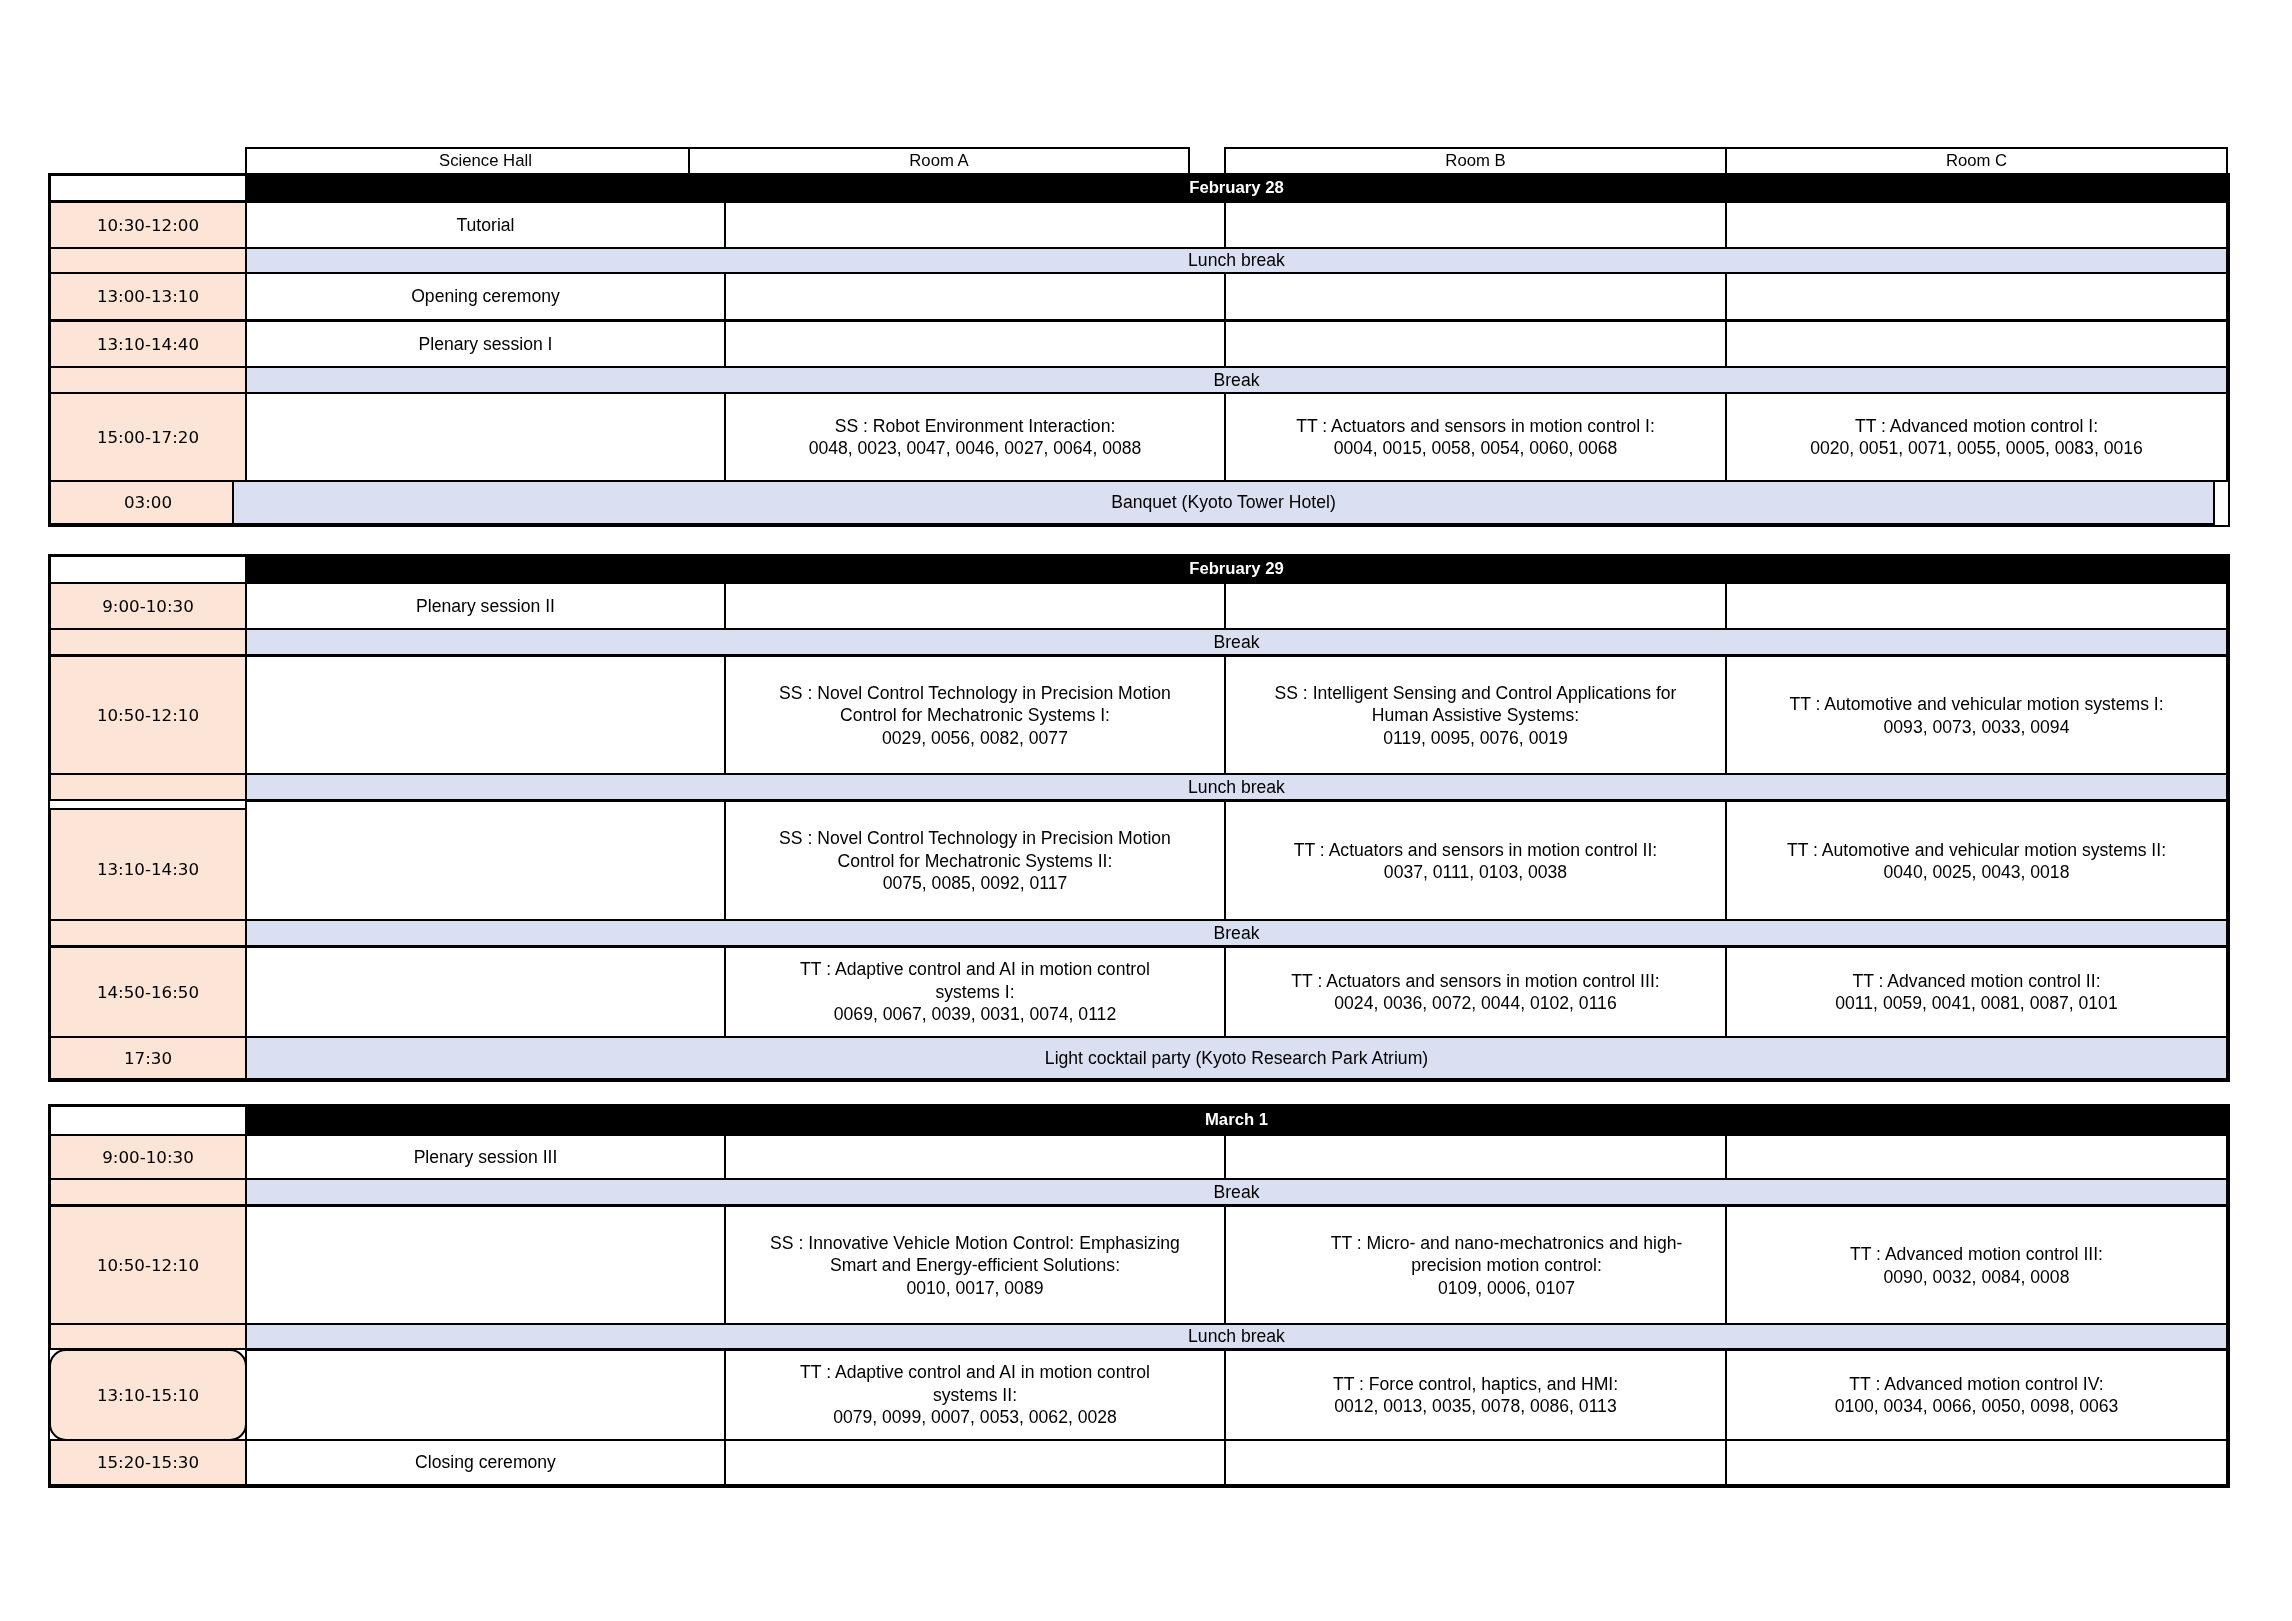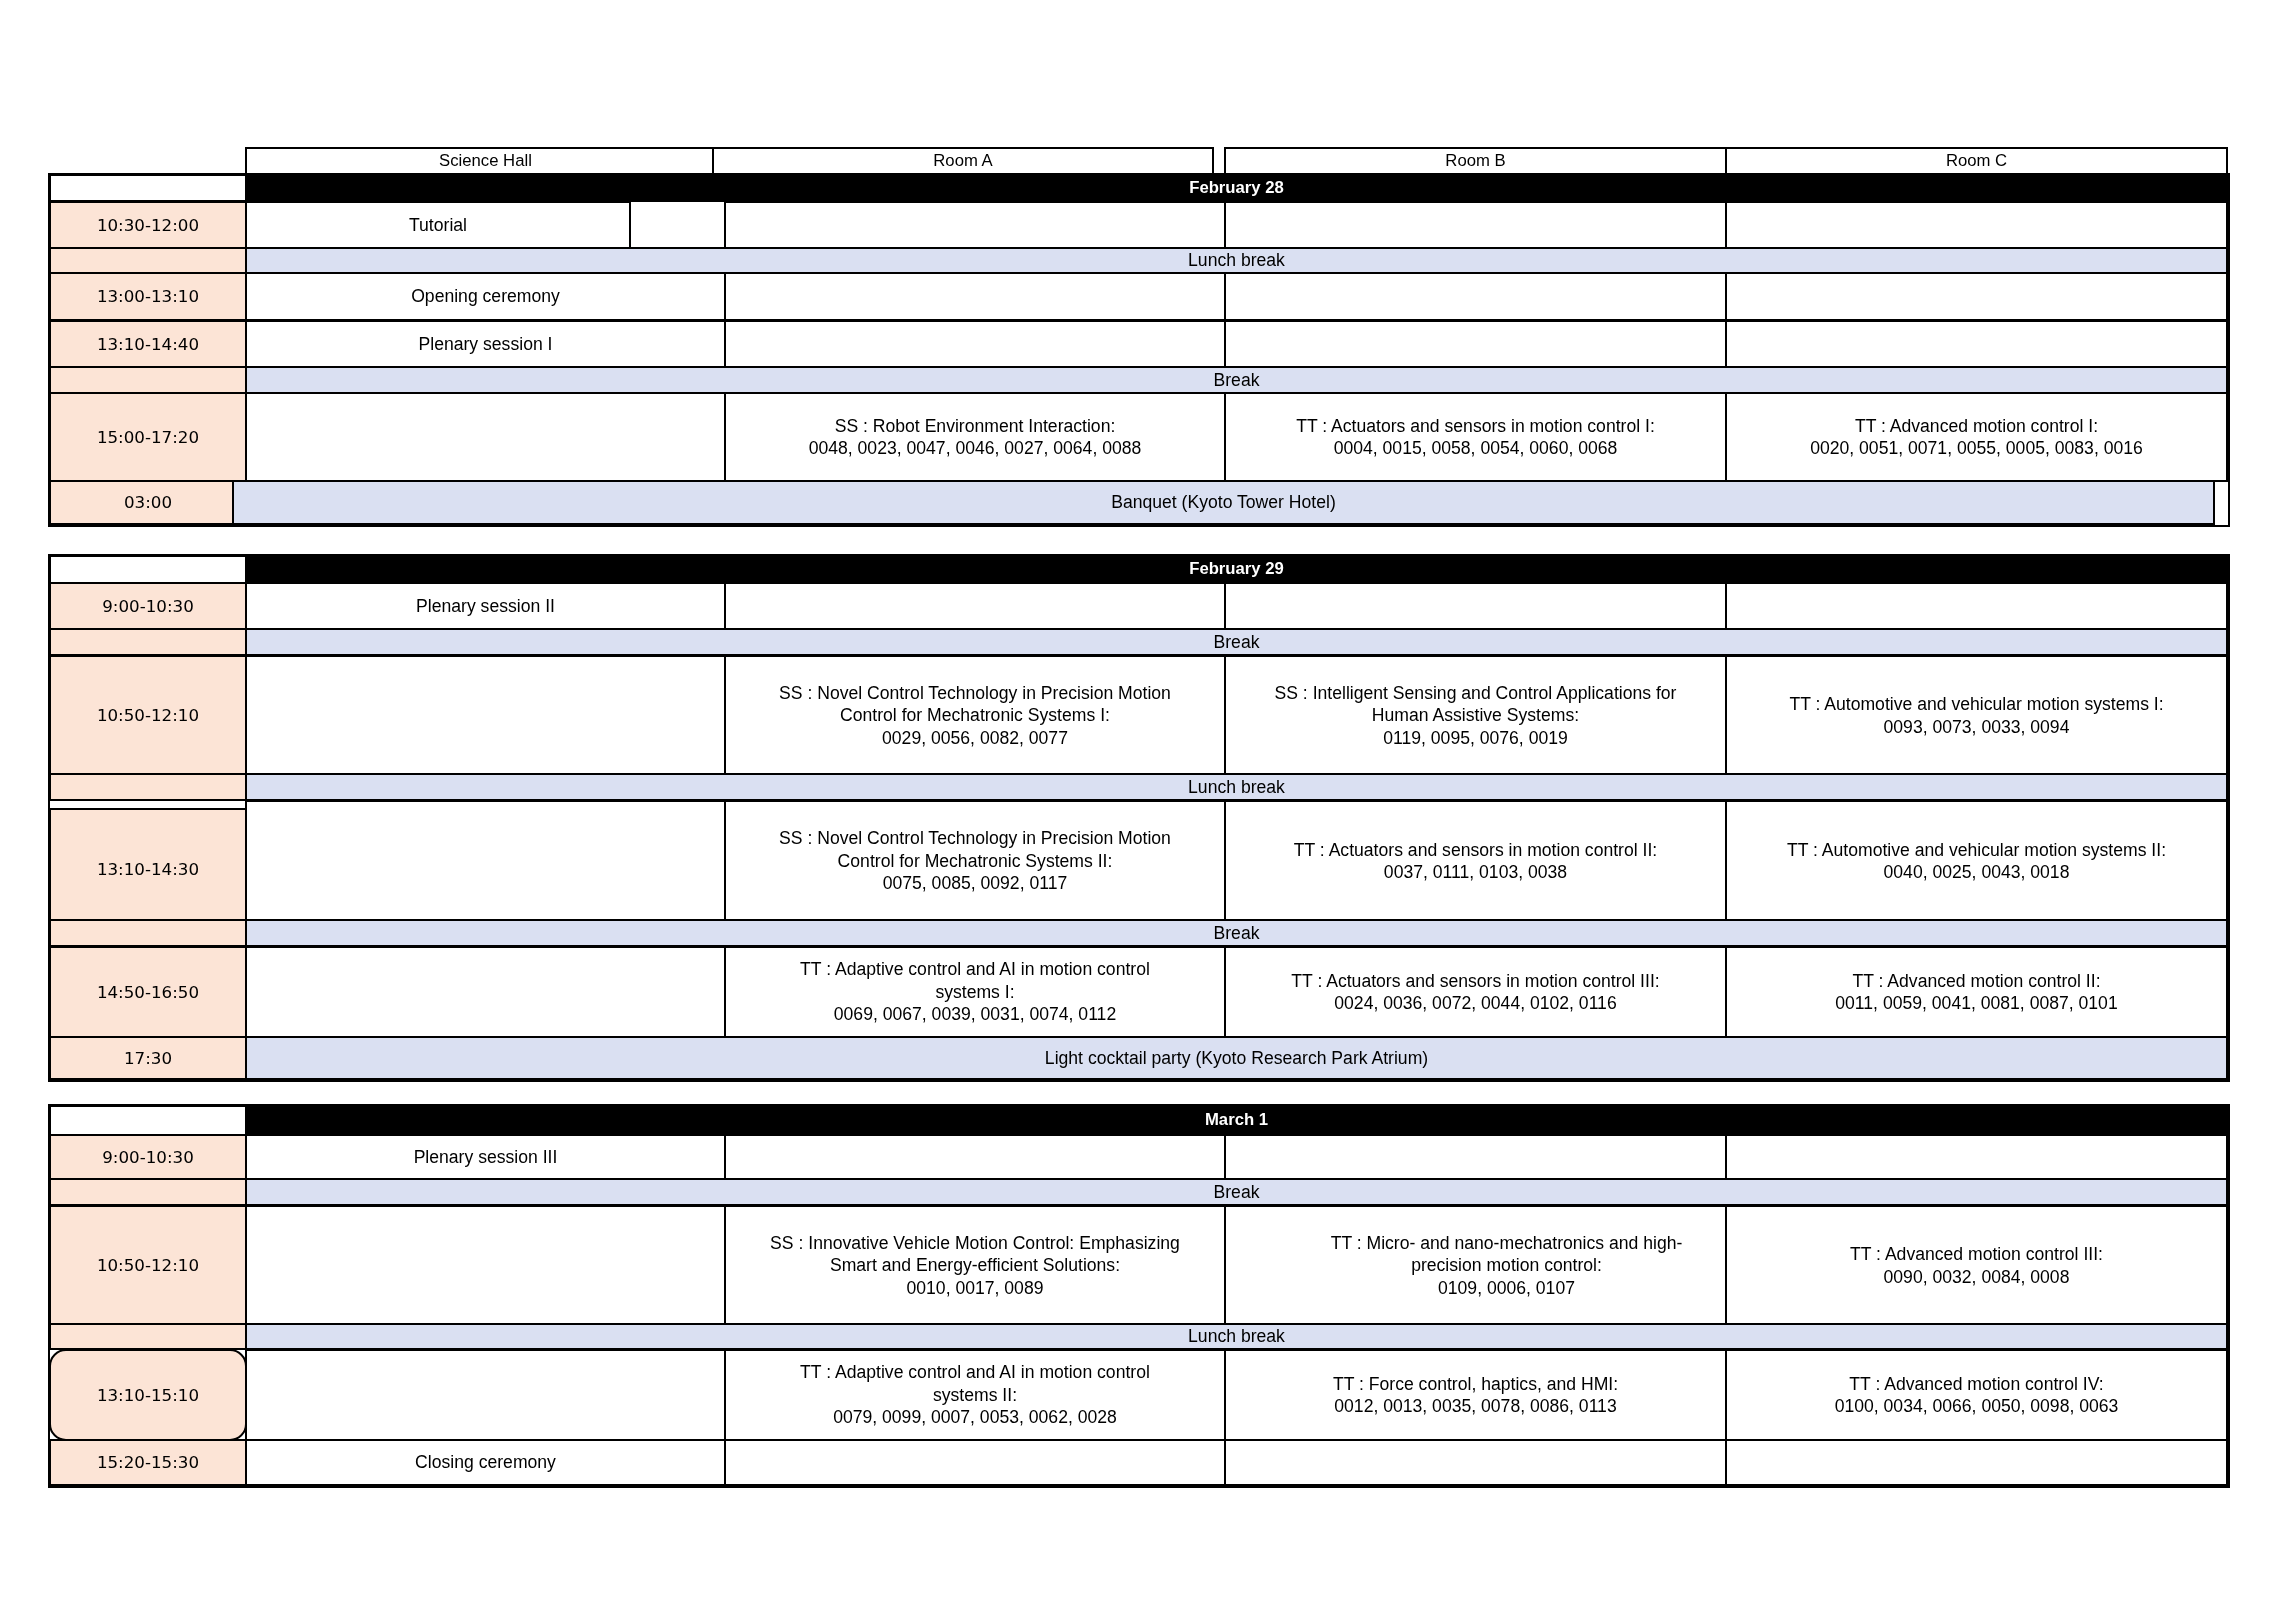--- a/index.html
+++ b/index.html
@@ -13,30 +13,30 @@
   .bar { background: #000; color: #fff; font-weight: bold; font-size: 16.7px; }
   .span { background: #dae0f2; font-size: 17.6px; }
   .white { background: #fff; }
   .b { border: 2px solid #000; }
   .hdr { font-size: 16.7px; }
 </style>
 </head>
 <body>
 
 <div class="abs cell white hdr b" style="left:245px;top:147px;width:481px;height:29px;">Science Hall</div>
-<div class="abs cell white hdr b" style="left:712px;top:147px;width:502px;height:29px;">Room A</div>
+<div class="abs cell white hdr b" style="left:688px;top:147px;width:502px;height:29px;">Room A</div>
 <div class="abs cell white hdr b" style="left:1224px;top:147px;width:503px;height:29px;">Room B</div>
 <div class="abs cell white hdr b" style="left:1725px;top:147px;width:503px;height:29px;">Room C</div>
 
 <div>
   <div class="abs cell time-blank b" style="left:49px;top:174px;width:198px;height:28px;"></div>
   <div class="abs cell bar b" style="left:245px;top:174px;width:1983px;height:28px;">February 28</div>
 
   <div class="abs cell time b" style="left:49px;top:201px;width:198px;height:48px;">10:30-12:00</div>
-  <div class="abs cell white b" style="left:245px;top:201px;width:386px;height:48px;">Tutorial</div>
+  <div class="abs cell white b" style="left:245px;top:201px;width:481px;height:48px;">Tutorial</div>
   <div class="abs cell white b" style="left:724px;top:201px;width:502px;height:48px;"></div>
   <div class="abs cell white b" style="left:1224px;top:201px;width:503px;height:48px;"></div>
   <div class="abs cell white b" style="left:1725px;top:201px;width:503px;height:48px;"></div>
 
   <div class="abs cell time b" style="left:49px;top:247px;width:198px;height:27.4px;"></div>
   <div class="abs cell span b" style="left:245px;top:247px;width:1983px;height:27.4px;">Lunch break</div>
 
   <div class="abs cell time b" style="left:49px;top:272px;width:198px;height:49px;">13:00-13:10</div>
   <div class="abs cell white b" style="left:245px;top:272px;width:481px;height:49px;">Opening ceremony</div>
   <div class="abs cell white b" style="left:724px;top:272px;width:502px;height:49px;"></div>

